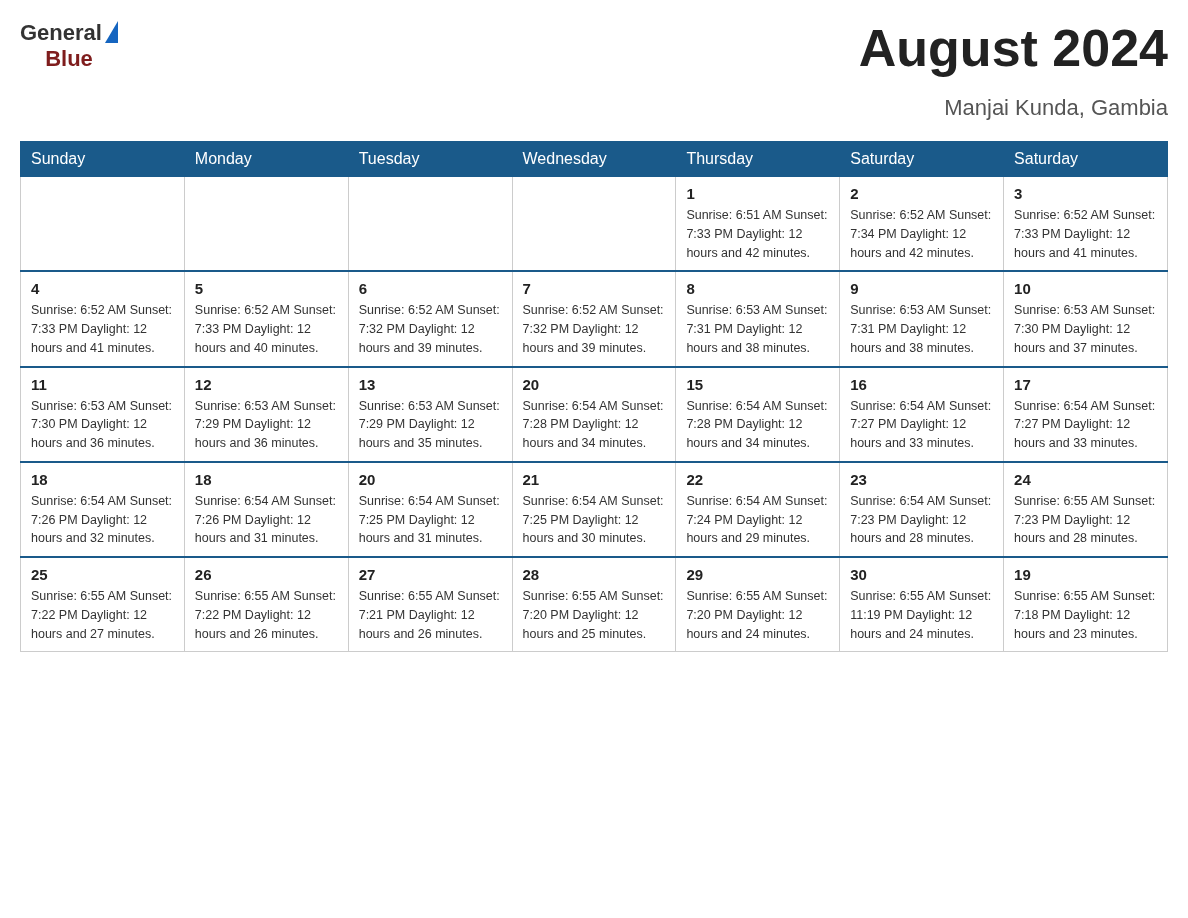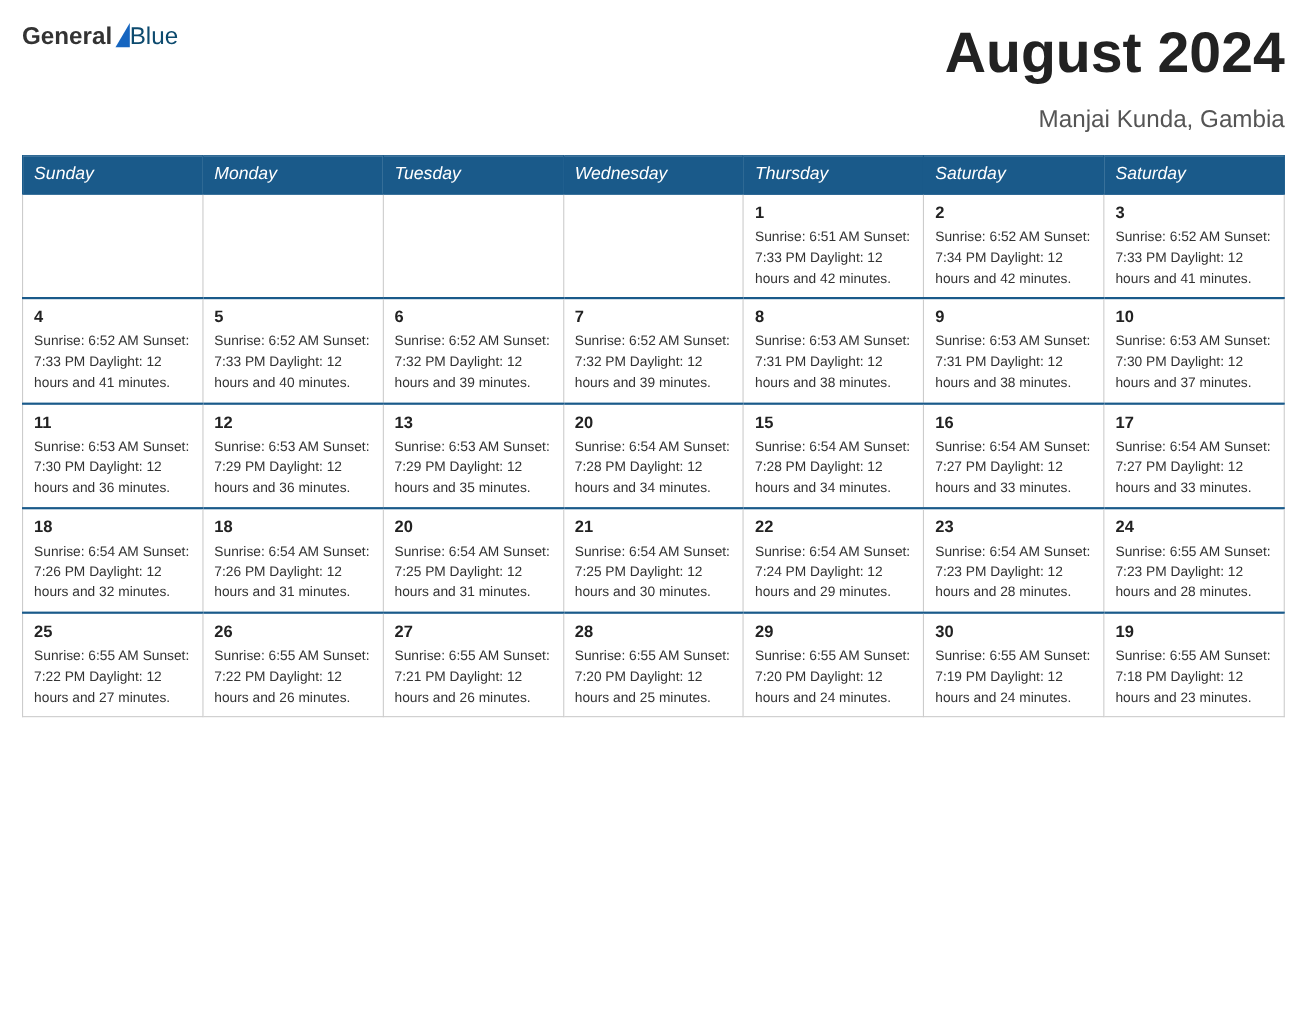--- a/index.html
+++ b/index.html
@@ -17,22 +17,22 @@
       align-items: flex-start;
       margin-bottom: 20px;
     }
     .logo-text-general {
       font-size: 22px;
       font-weight: bold;
       color: #333;
     }
     .logo-text-blue {
       font-size: 22px;
-      font-weight: normal;
-      color: #0c4a6e;
+      font-weight: bold;
+      color: #7f1d1d;
     }
     .title-area {
       text-align: right;
     }
     .title-area h1 {
       font-size: 52px;
       font-weight: bold;
       color: #222;
       line-height: 1.1;
     }
@@ -47,21 +47,20 @@
       border-collapse: collapse;
     }
     .calendar thead tr th {
       background-color: #1a5a8a;
       color: #fff;
       font-size: 16px;
       font-weight: normal;
       padding: 8px 10px;
       text-align: left;
       border: 1px solid #1a5a8a;
-      font-style: italic;
     }
     .calendar tbody tr td {
       vertical-align: top;
       border: 1px solid #ccc;
       padding: 8px 10px;
       width: 14.28%;
       font-size: 13px;
       color: #333;
       min-height: 110px;
     }
@@ -78,21 +77,21 @@
       color: #333;
     }
     .calendar tbody tr td.empty {
       background: #fff;
     }
     .calendar tbody tr:not(:last-child) td {
       border-bottom: 2px solid #1a5a8a;
     }
     .logo-wrapper {
       display: flex;
-      flex-direction: row;
+      flex-direction: column;
       text-align: center;
     }
     .logo-line1 {
       display: flex;
       align-items: center;
     }
     .logo-triangle {
       width: 0;
       height: 0;
       border-left: 13px solid transparent;
@@ -346,21 +345,21 @@
         <td>
           <span class="day-number">29</span>
           <div class="day-info">Sunrise: 6:55 AM
 Sunset: 7:20 PM
 Daylight: 12 hours
 and 24 minutes.</div>
         </td>
         <td>
           <span class="day-number">30</span>
           <div class="day-info">Sunrise: 6:55 AM
-Sunset: 7:19 PM
+Sunset: 11:19 PM
 Daylight: 12 hours
 and 24 minutes.</div>
         </td>
         <td>
           <span class="day-number">19</span>
           <div class="day-info">Sunrise: 6:55 AM
 Sunset: 7:18 PM
 Daylight: 12 hours
 and 23 minutes.</div>
         </td>

